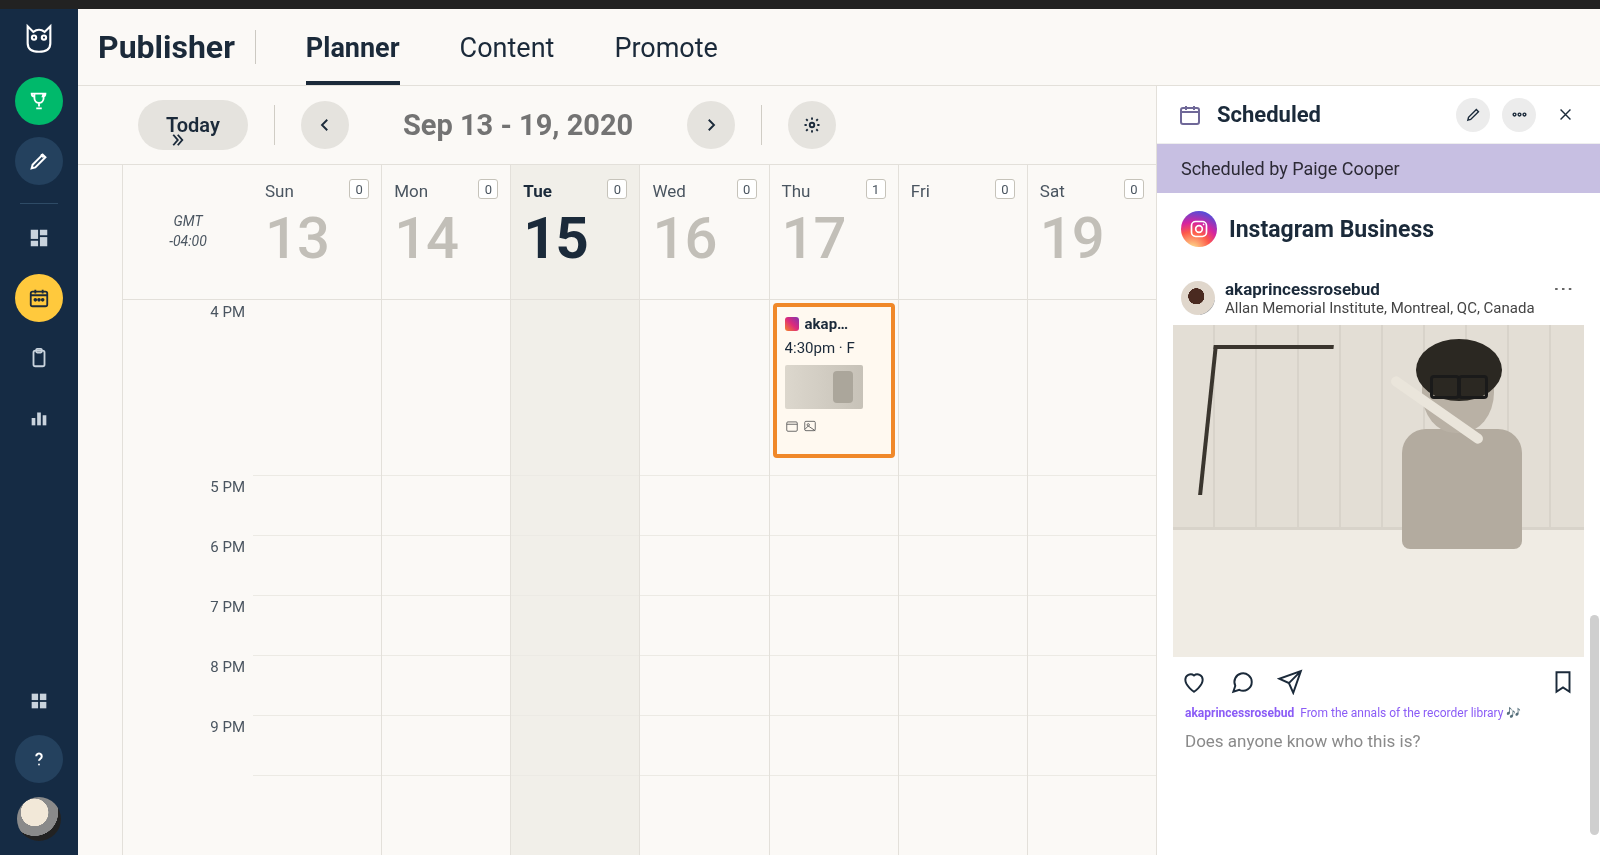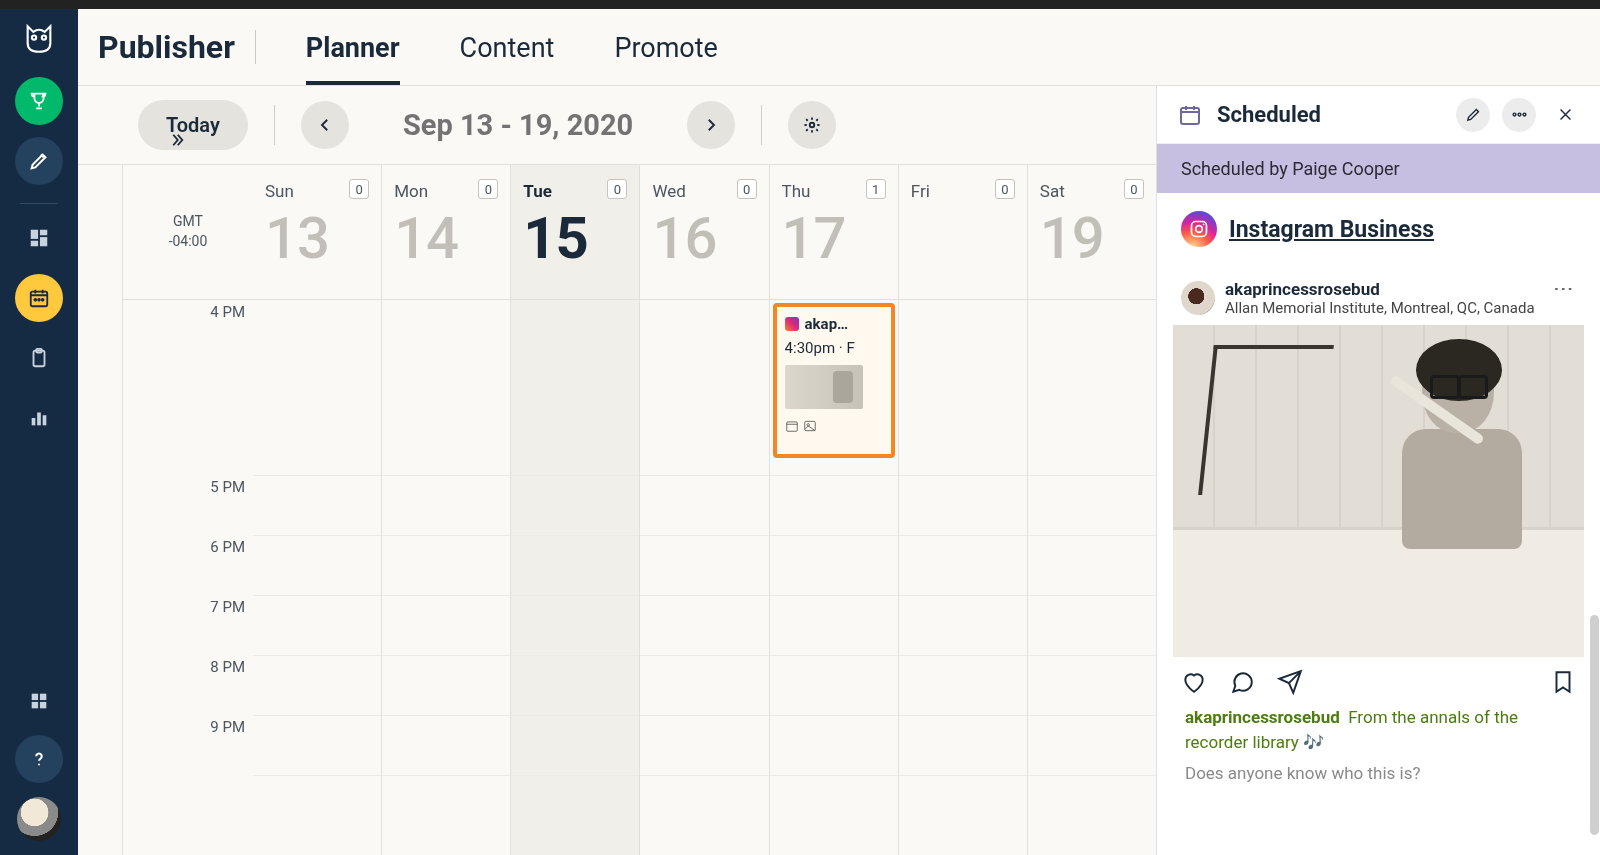--- a/index.html
+++ b/index.html
@@ -35,21 +35,21 @@
 .htab.active::after { content: ""; position: absolute; left: 0; right: 0; bottom: -1px; height: 4px; background: #1b2a3a; }
 
 .toolbar { height: 78px; display: flex; align-items: center; padding-left: 60px; gap: 18px; }
 .pill-btn { background: #e5e3de; border-radius: 30px; padding: 13px 28px; font-size: 20px; font-weight: 600; color: #1b2a3a; cursor: pointer; }
 .round-btn { width: 48px; height: 48px; border-radius: 50%; background: #e5e3de; display: flex; align-items: center; justify-content: center; cursor: pointer; }
 .round-btn svg { width: 18px; height: 18px; stroke: #1b2a3a; stroke-width: 2.5; fill: none; }
 .vsep { width: 1px; height: 40px; background: #d0cdc5; margin: 0 8px; }
 .date-range { font-size: 29px; font-weight: 700; color: #737373; margin: 0 36px; }
 
 .calendar { display: flex; flex: 1; border-top: 1px solid #e3e0da; min-height: 0; }
-.tz-head { border-left:1px solid #e3e0da; margin-left:44px; height: 135px; display: flex; flex-direction: column; justify-content: center; align-items: center; font-size: 14px; color: #4a5560; line-height: 1.4; border-bottom: 1px solid #e3e0da; padding:0 6px; }
+.tz-head { border-left:1px solid #e3e0da; margin-left:44px; height: 135px; display: flex; flex-direction: column; justify-content: center; align-items: center; font-size: 14px; color: #4a5560; line-height: 1.4; border-bottom: 1px solid #e3e0da; padding:0 6px;font-style:italic; }
 .time-slots { flex: 1; display: flex; flex-direction: column; margin-left:44px; border-left:1px solid #e3e0da; }
 .time-label { text-align: right; padding-right: 8px; font-size: 15px; color: #4a5560; }
 .hour-row-label { height: 60px; display:flex; justify-content:flex-end; padding-top:3px;}
 .time-gutter-wrap{display:flex;flex-direction:column;}
 
 .days { flex: 1; display: flex; }
 .day-col { flex: 1; border-right: 1px solid #e3e0da; display: flex; flex-direction: column; position: relative; }
 .day-col:last-child { border-right: none; }
 .day-head { height: 135px; padding: 16px 12px 8px; border-bottom: 1px solid #e3e0da; position: relative; }
 .day-name { font-size: 17px; color: #4a5560; }
@@ -76,21 +76,21 @@
 .dh-icon { width: 30px; height: 30px; display:flex;align-items:center;justify-content:center; }
 .dh-title { font-size: 22px; font-weight: 700; color: #1b2a3a; flex: 1; }
 .dh-action { width: 34px; height: 34px; border-radius: 50%; background: #ececec; display: flex; align-items: center; justify-content: center; cursor: pointer; }
 .dh-action svg { width: 17px; height: 17px; stroke: #1b2a3a; stroke-width:2; fill:none;}
 .dh-action.plain { background: transparent; }
 
 .sched-by { background: #c7bfe2; color: #2c2a35; font-size: 18px; padding: 14px 24px; }
 .network-row { display: flex; align-items: center; gap: 12px; padding: 18px 24px 8px; }
 .ig-badge { width: 36px; height: 36px; border-radius: 50%; display: flex; align-items: center; justify-content: center; background: radial-gradient(circle at 30% 110%,#fdf497 0%,#fd5949 40%,#d6249f 60%,#285AEB 95%); }
 .ig-badge svg { width: 20px; height: 20px; stroke: #fff; fill: none; stroke-width: 2; }
-.network-name { font-size: 23px; font-weight: 700; color: #1b2a3a; text-decoration: underline; }
+.network-name { font-size: 23px; font-weight: 700; color: #1b2a3a; }
 
 .post-card { margin: 16px 16px 0; border-radius: 6px; }
 .post-head { display: flex; align-items: center; padding: 8px; gap: 10px; position:relative;}
 .post-avatar { width: 34px; height: 34px; border-radius: 50%; background: radial-gradient(circle at 45% 45%,#4a2a20 0 30%,#e0d7cc 31% 70%,#aaa 71% 100%); }
 .post-user { font-size: 17px; font-weight: 700; color: #1b2a3a; line-height: 1.2;}
 .post-loc { font-size: 15px; color: #444; line-height:1.2;}
 .post-more { position:absolute; right:8px; top:8px; cursor:pointer; color:#666; font-size:20px; letter-spacing:-2px; writing-mode: vertical-lr; }
 
 .post-img { height: 332px; background:#d0ccc4; position:relative; overflow:hidden;}
 .post-img .tile{position:absolute;inset:0;background:repeating-linear-gradient(90deg,#e3ded5 0 40px,#d8d3ca 40px 42px),repeating-linear-gradient(0deg,transparent 0 38px,#cfcac1 38px 40px);}
@@ -101,21 +101,21 @@
 .post-img .glasses{position:absolute;left:68px;top:30px;width:58px;height:18px;}
 .post-img .glasses::before,.post-img .glasses::after{content:"";position:absolute;top:0;width:24px;height:18px;border:3px solid #1a1a1a;border-radius:4px;}
 .post-img .glasses::before{left:0;} .post-img .glasses::after{right:0;}
 .post-img .recorder{position:absolute;left:20px;top:60px;width:110px;height:10px;background:#eae5db;border-radius:5px;transform:rotate(35deg);}
 .post-img .torso{position:absolute;left:40px;top:84px;width:120px;height:120px;background:#b3ab9f;border-radius:24px 24px 8px 8px;}
 .post-img .stand{position:absolute;left:8%;top:20px;width:120px;height:150px;border-left:4px solid #3a352e;border-top:4px solid #3a352e;transform:skewX(-6deg);}
 
 .post-actions { display: flex; align-items: center; padding: 12px 8px 6px; gap: 22px; }
 .post-actions .spacer{flex:1;}
 .post-actions svg{width:26px;height:26px;stroke:#1b2a3a;fill:none;stroke-width:1.8;}
-.caption { padding: 0 12px 8px; font-size: 17px; color: #4d7c0f; line-height:1.45;}
+.caption { padding: 0 12px 8px; font-size: 12px; color: #8b5cf6; line-height:1.45;}
 .caption .u { font-weight: 700; }
 .caption-q { padding: 0 12px 24px; font-size: 17px; color: #8a8a8a; }
 
 .scrollbar-fake{position:absolute;right:1px;bottom:20px;width:9px;height:220px;background:#cfcfcf;border-radius:5px;}
 
 .days-wrap{flex:1;display:flex;flex-direction:column;min-width:0;}
 
 </style>
 </head>
 <body>

